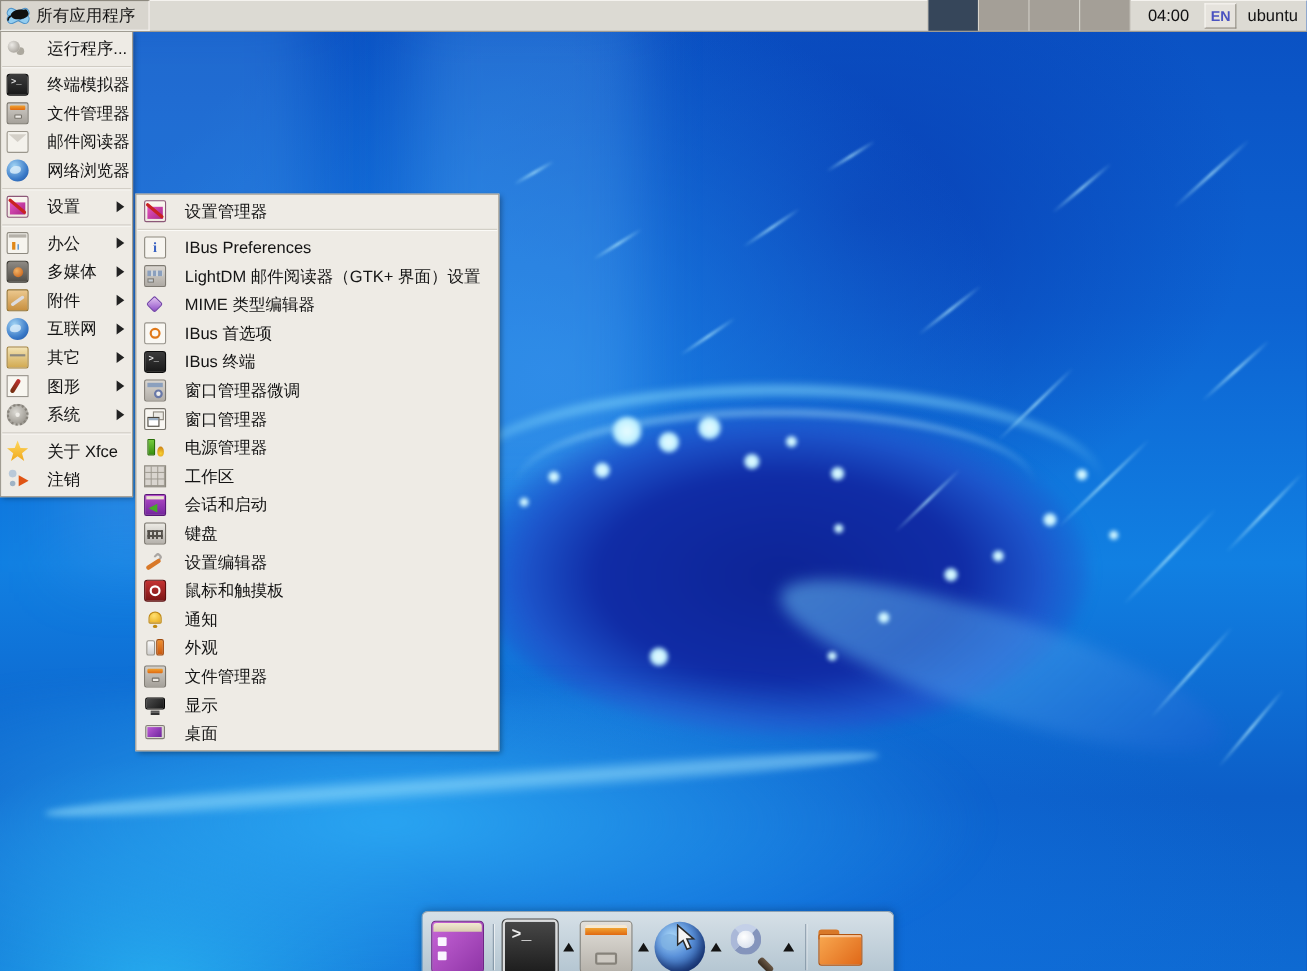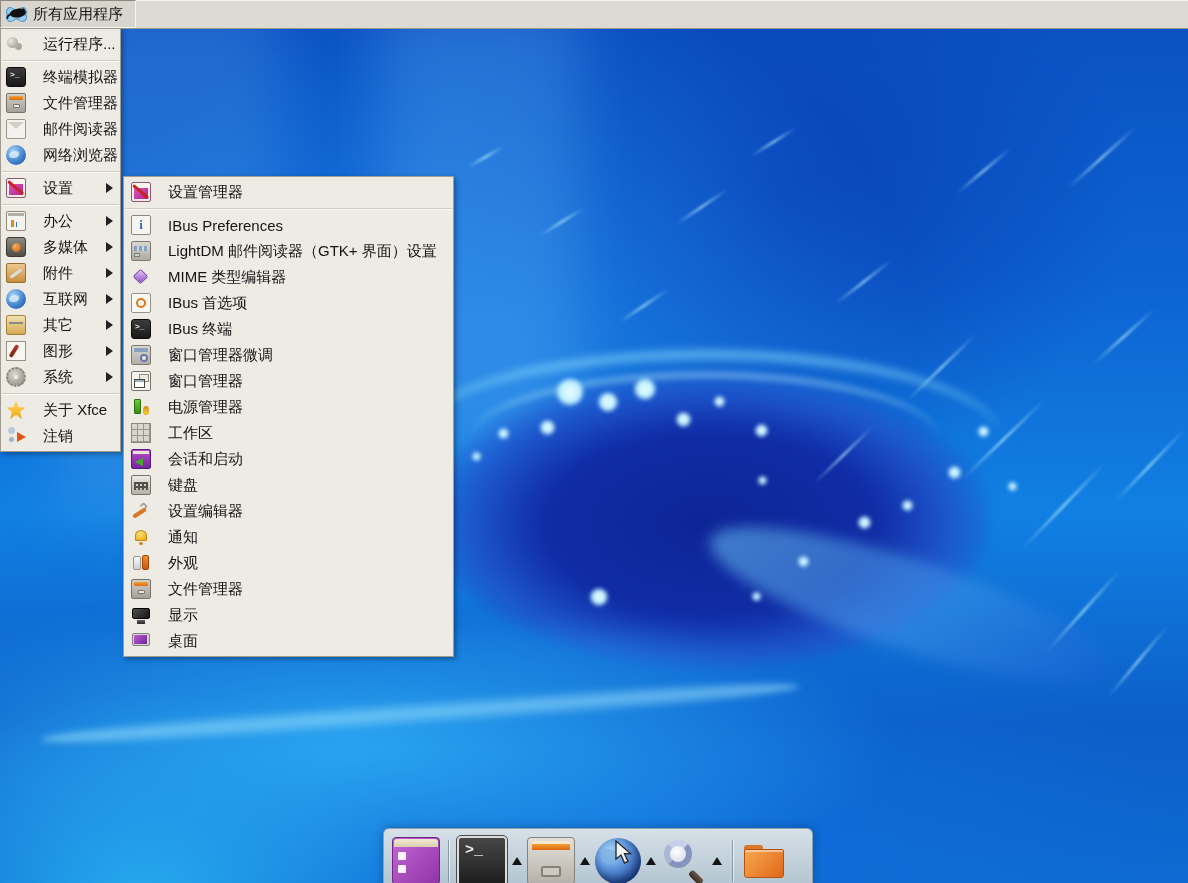--- a/index.html
+++ b/index.html
@@ -254,20 +254,31 @@
   <div class="apps-btn">
     <svg width="23" height="21" viewBox="0 0 24 22">
       <rect x="1" y="7" width="22" height="8" rx="3.5" fill="#93cdf0" stroke="#4f93c8" transform="rotate(26 12 11)"></rect>
       <rect x="1" y="7" width="22" height="8" rx="3.5" fill="#93cdf0" stroke="#4f93c8" transform="rotate(-26 12 11)"></rect>
       <ellipse cx="13.5" cy="9.5" rx="8.5" ry="4.6" fill="#101010" transform="rotate(-8 13.5 9.5)"></ellipse>
       <path d="M5.5 11 Q2 12.5 2.5 15.5" stroke="#101010" stroke-width="1.6" fill="none"></path>
       <circle cx="19" cy="6.2" r="1.7" fill="#101010"></circle>
     </svg>
     <span>所有应用程序</span>
   </div>
+  <div class="panel-right">
+    <div class="pager">
+      <div class="ws active"></div>
+      <div class="ws"></div>
+      <div class="ws"></div>
+      <div class="ws"></div>
+    </div>
+    <span class="clock">04:00</span>
+    <span class="lang">EN</span>
+    <span class="uname">ubuntu</span>
+  </div>
 </div>
 
 <div class="menu">
   <div class="mrow">
     <span class="ic run"></span>
     <span>运行程序...</span>
   </div>
   <div class="msep"></div>
   <div class="mrow">
     <span class="ic term"></span>
@@ -384,20 +395,24 @@
     <span class="ic session"></span>
     <span>会话和启动</span>
   </div>
   <div class="mrow">
     <span class="ic keyboard"></span>
     <span>键盘</span>
   </div>
   <div class="mrow">
     <span class="ic seditor"></span>
     <span>设置编辑器</span>
+  </div>
+  <div class="mrow">
+    <span class="ic mouse"></span>
+    <span>鼠标和触摸板</span>
   </div>
   <div class="mrow">
     <span class="ic bell"></span>
     <span>通知</span>
   </div>
   <div class="mrow">
     <span class="ic appear"></span>
     <span>外观</span>
   </div>
   <div class="mrow">

